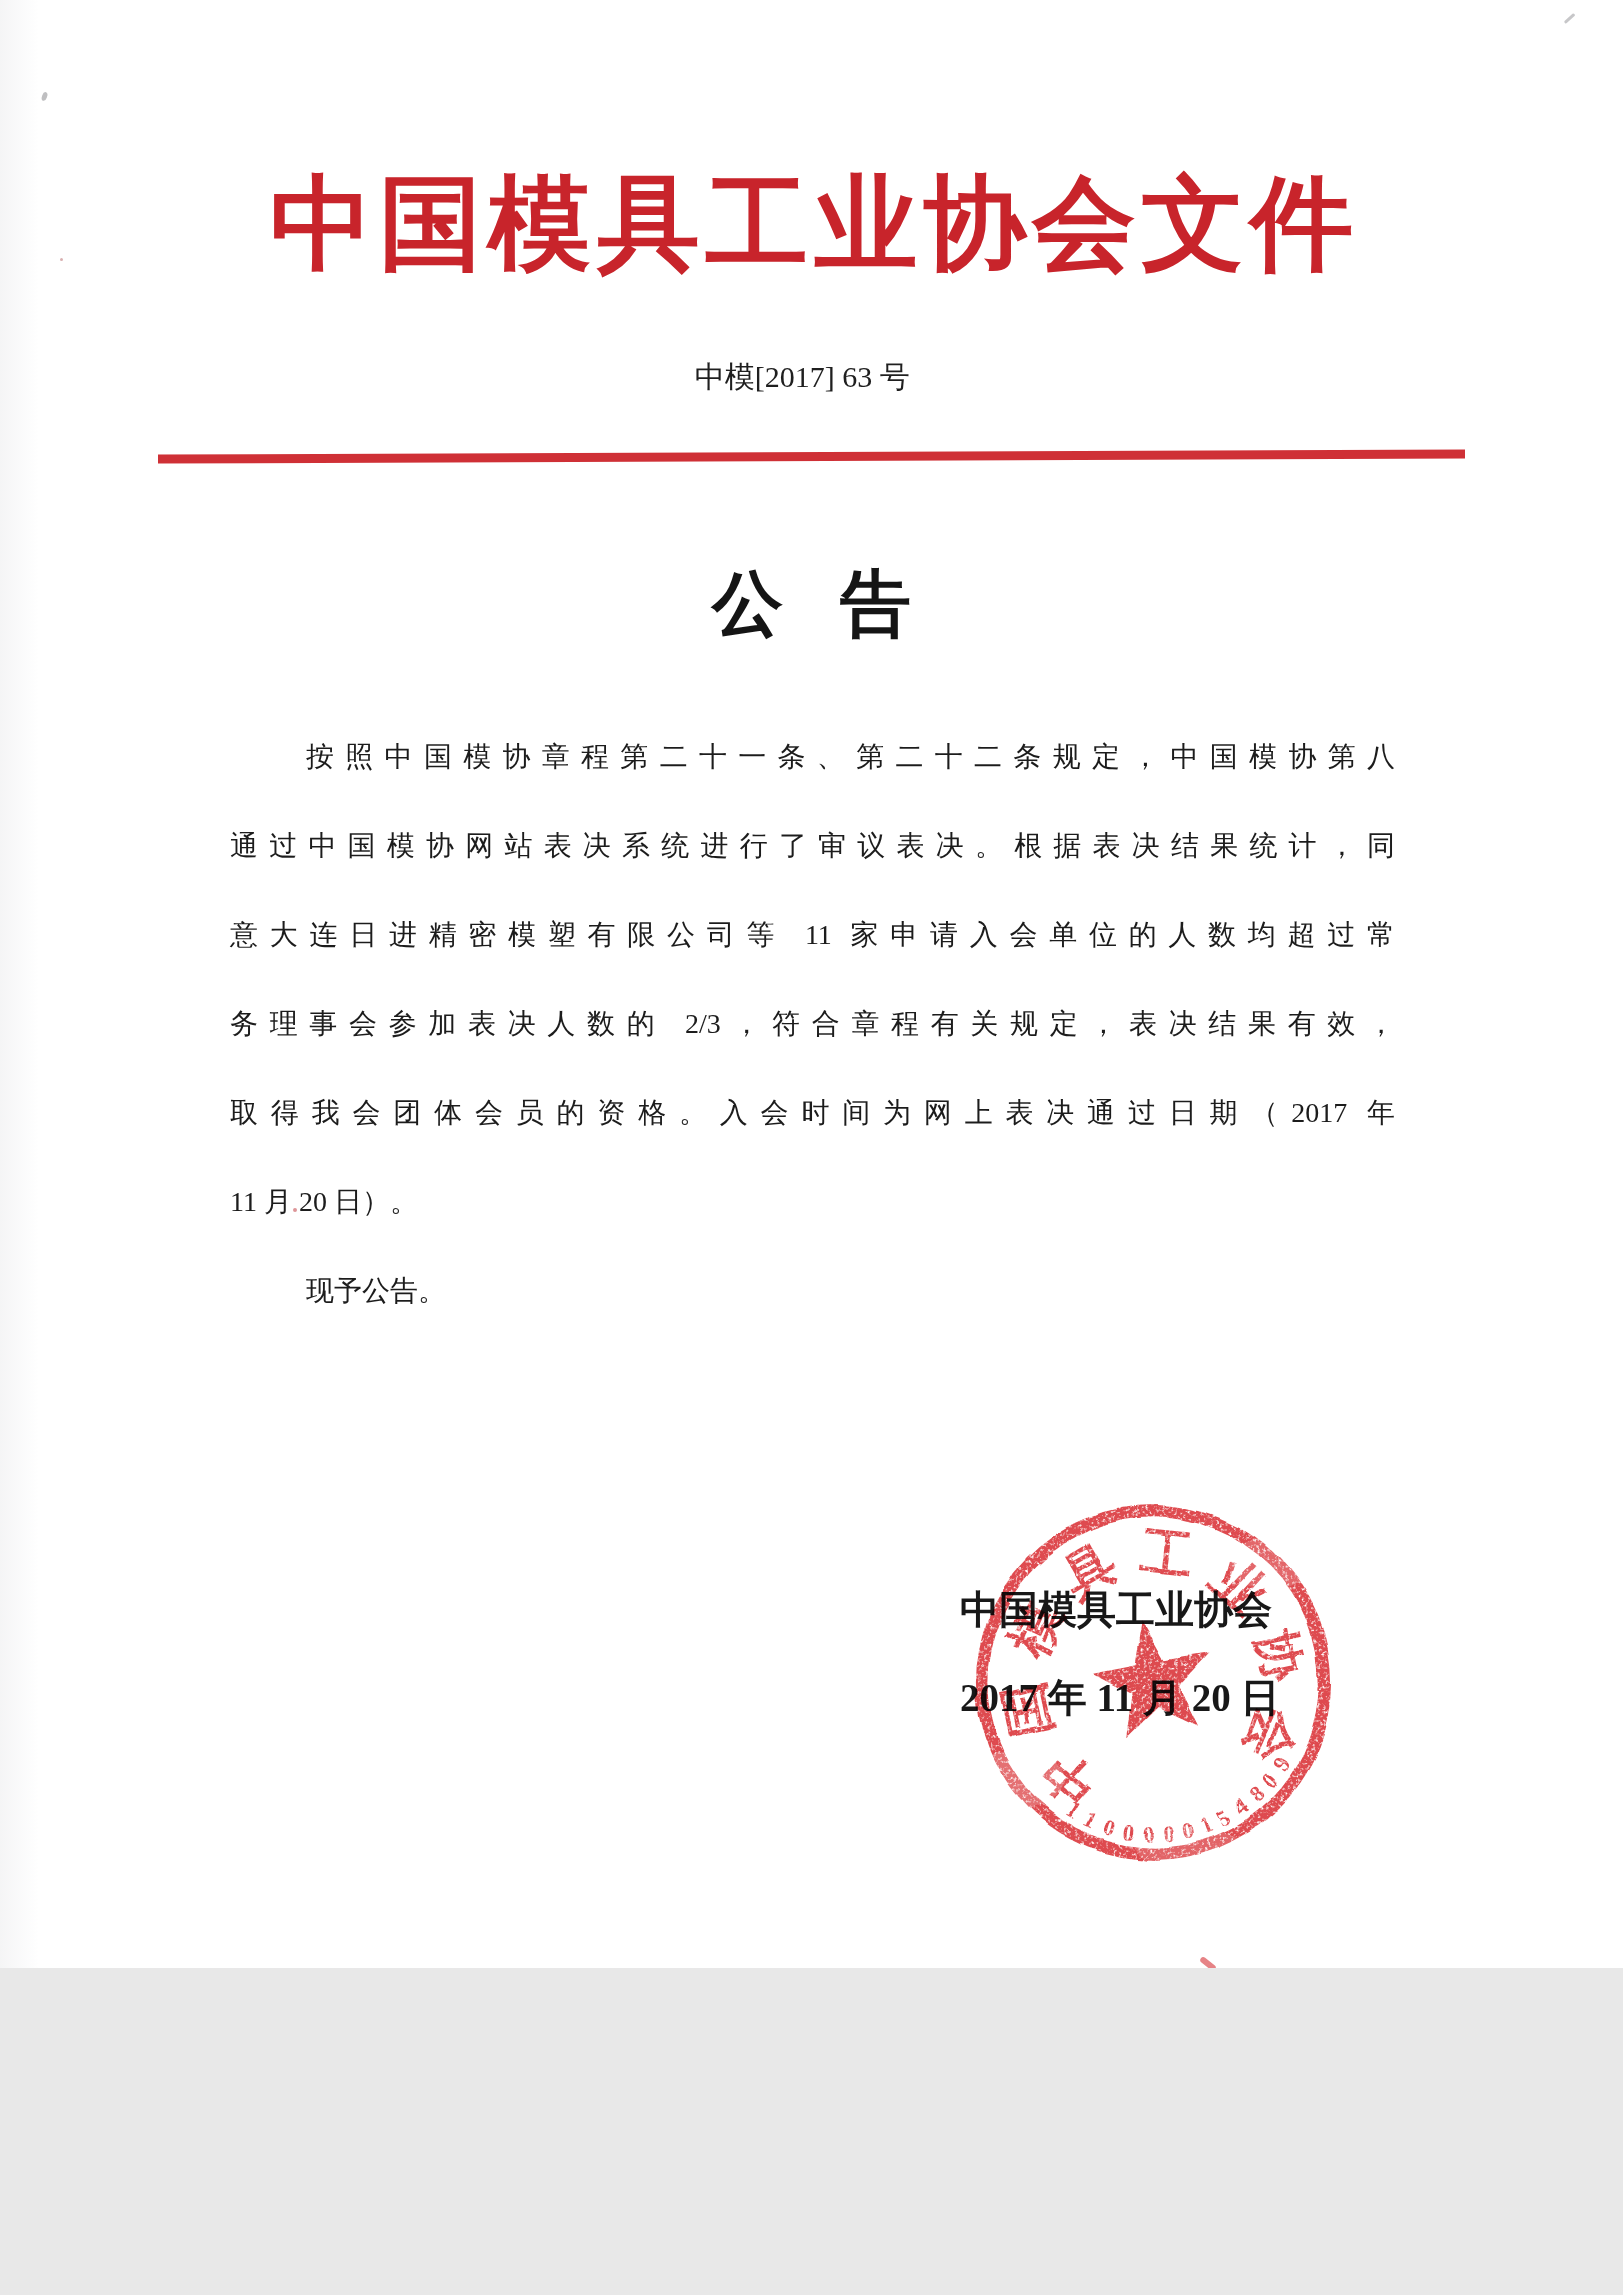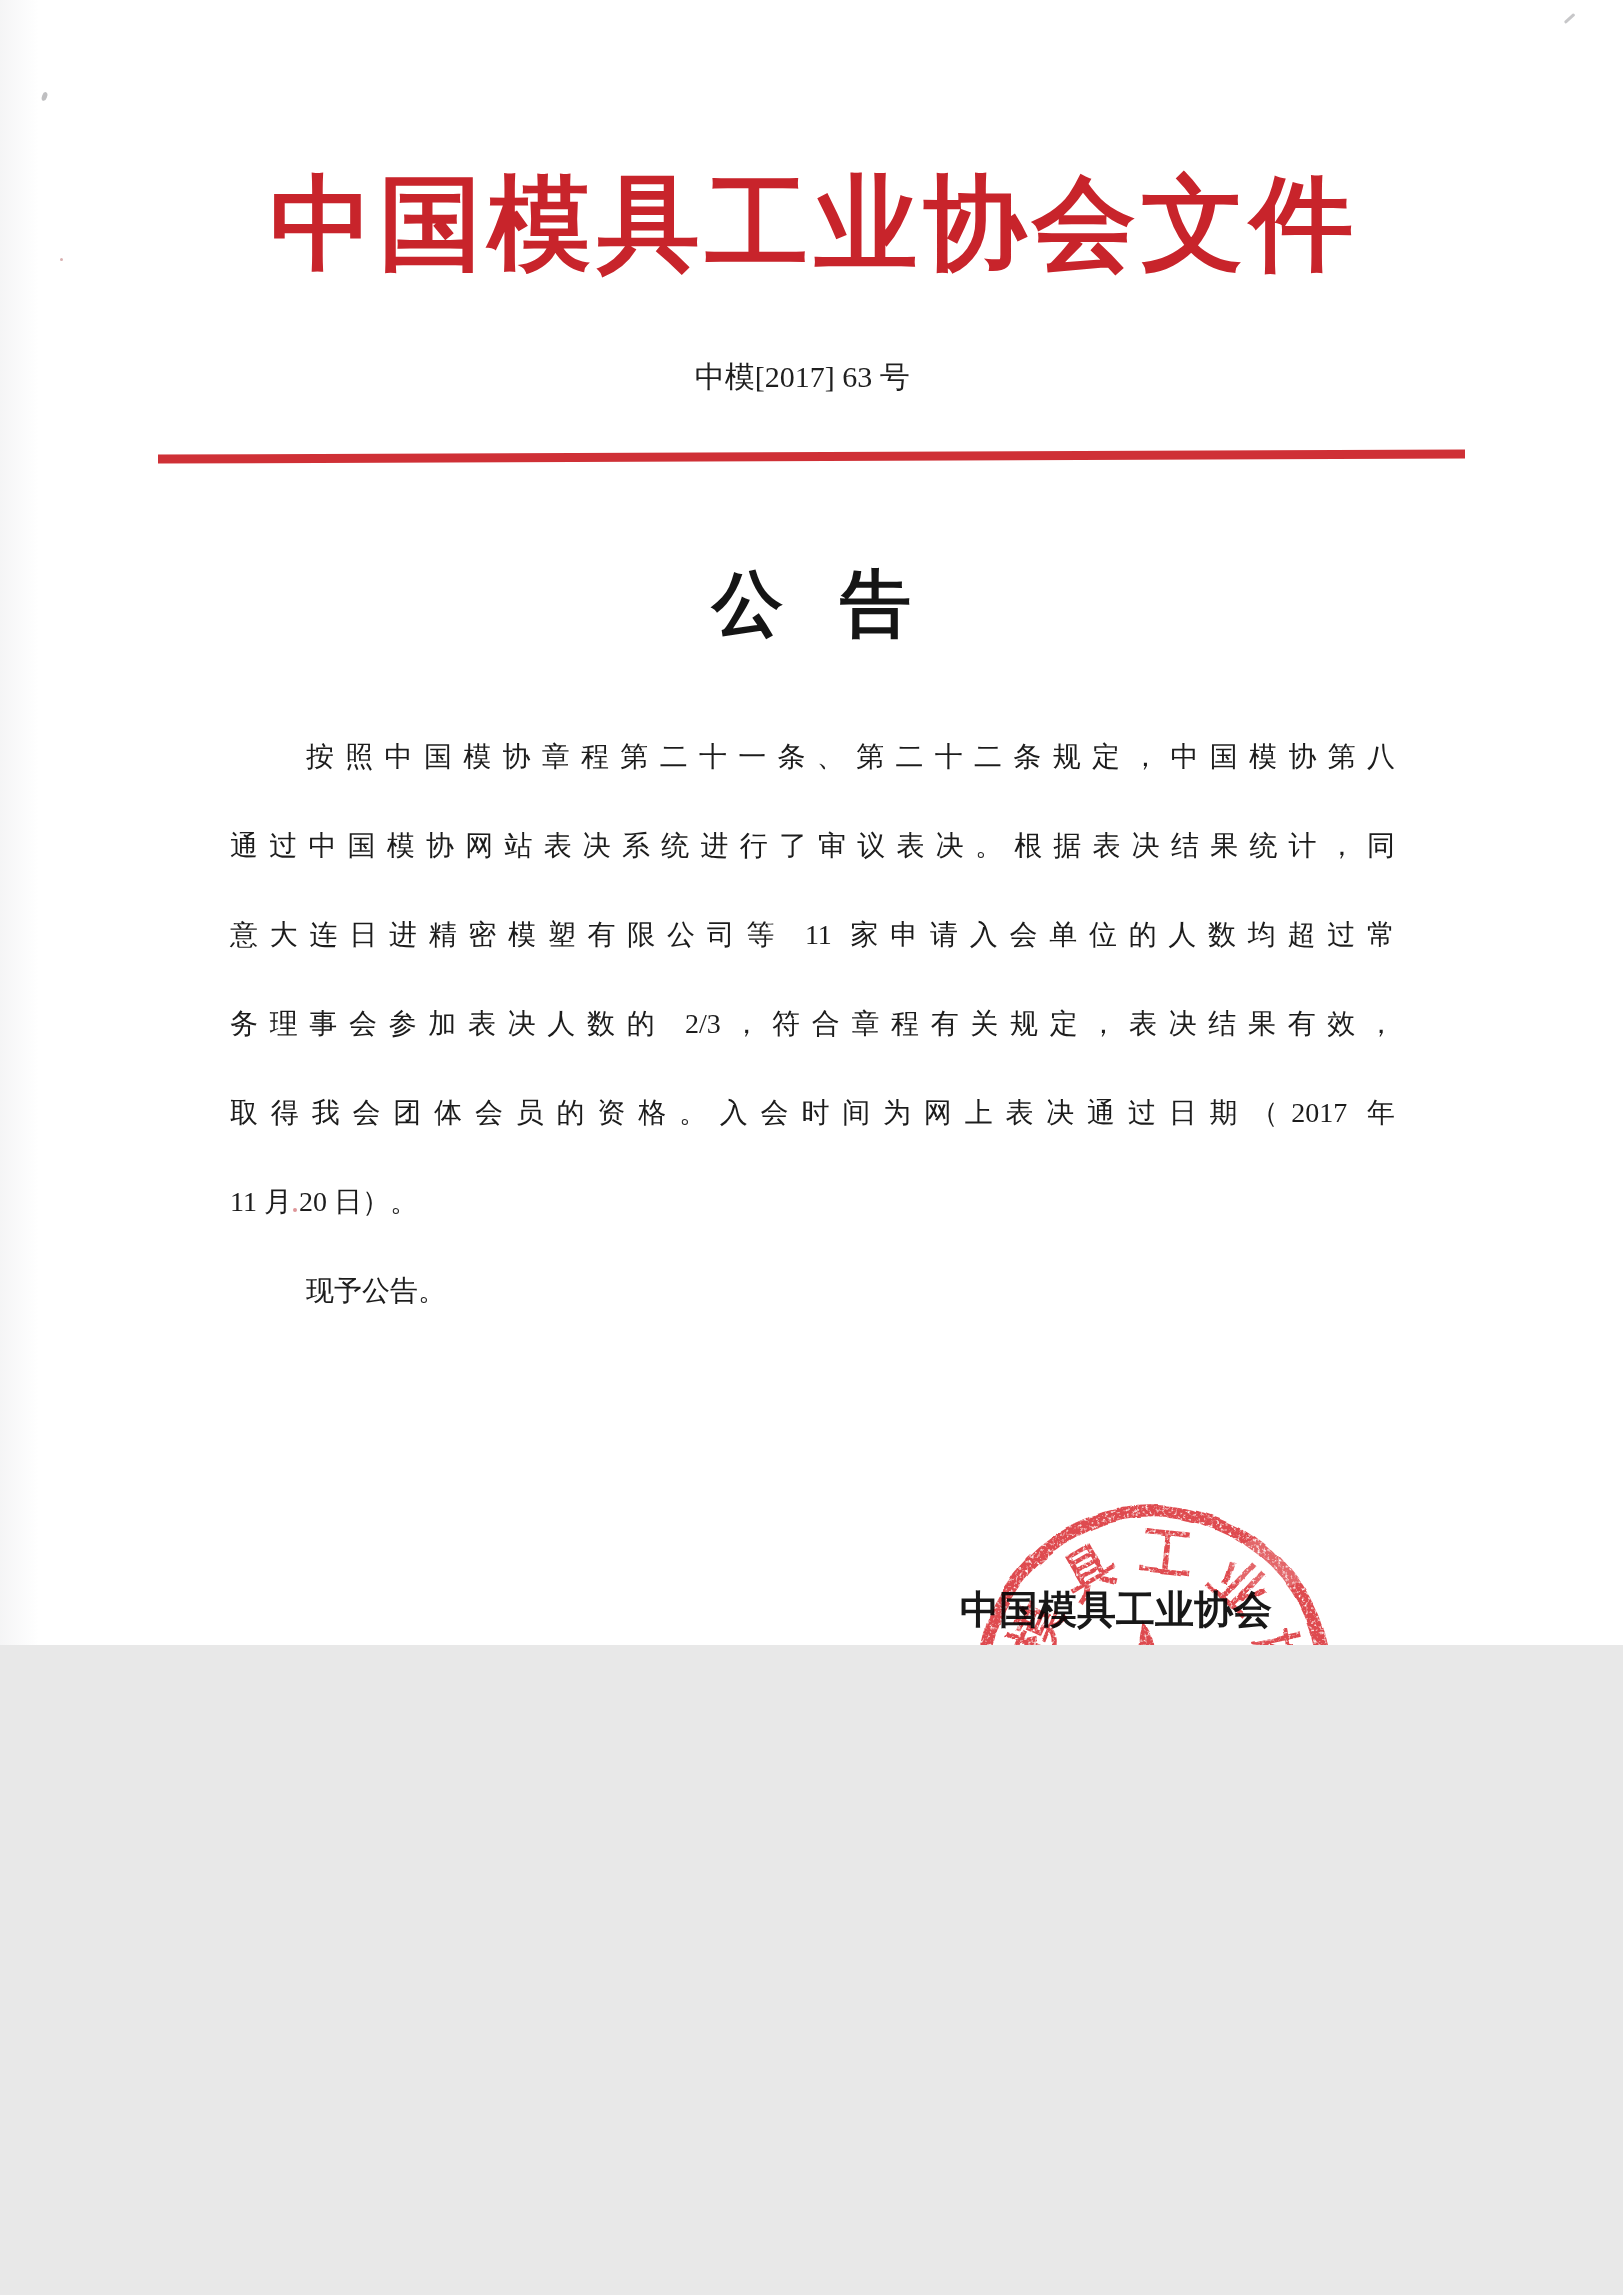--- a/index.html
+++ b/index.html
@@ -1,18 +1,18 @@
 <!DOCTYPE html>
 <html style="--header-red: #c8242b; --rule-red: #cf3036; --seal-red: #dd4145; --ink-black: #1c1c1c;font-size:10.5px"><head>
 <meta charset="utf-8">
 <style>
   html,body{margin:0;padding:0;background:#e8e8e8;}
   .page{
     position:relative;
-    width:1623px;height:1645px;
+    width:1623px;height:1968px;
     margin:0 auto;
     background:#ffffff;
     overflow:hidden;
     font-family:"Liberation Serif","DejaVu Serif",serif;
     color:var(--ink-black,#1c1c1c);
   }
   
   .left-band{
     position:absolute;left:0;top:0;bottom:0;width:39px;
     background:linear-gradient(to right, rgba(110,112,122,0.07), rgba(255,255,255,0));

